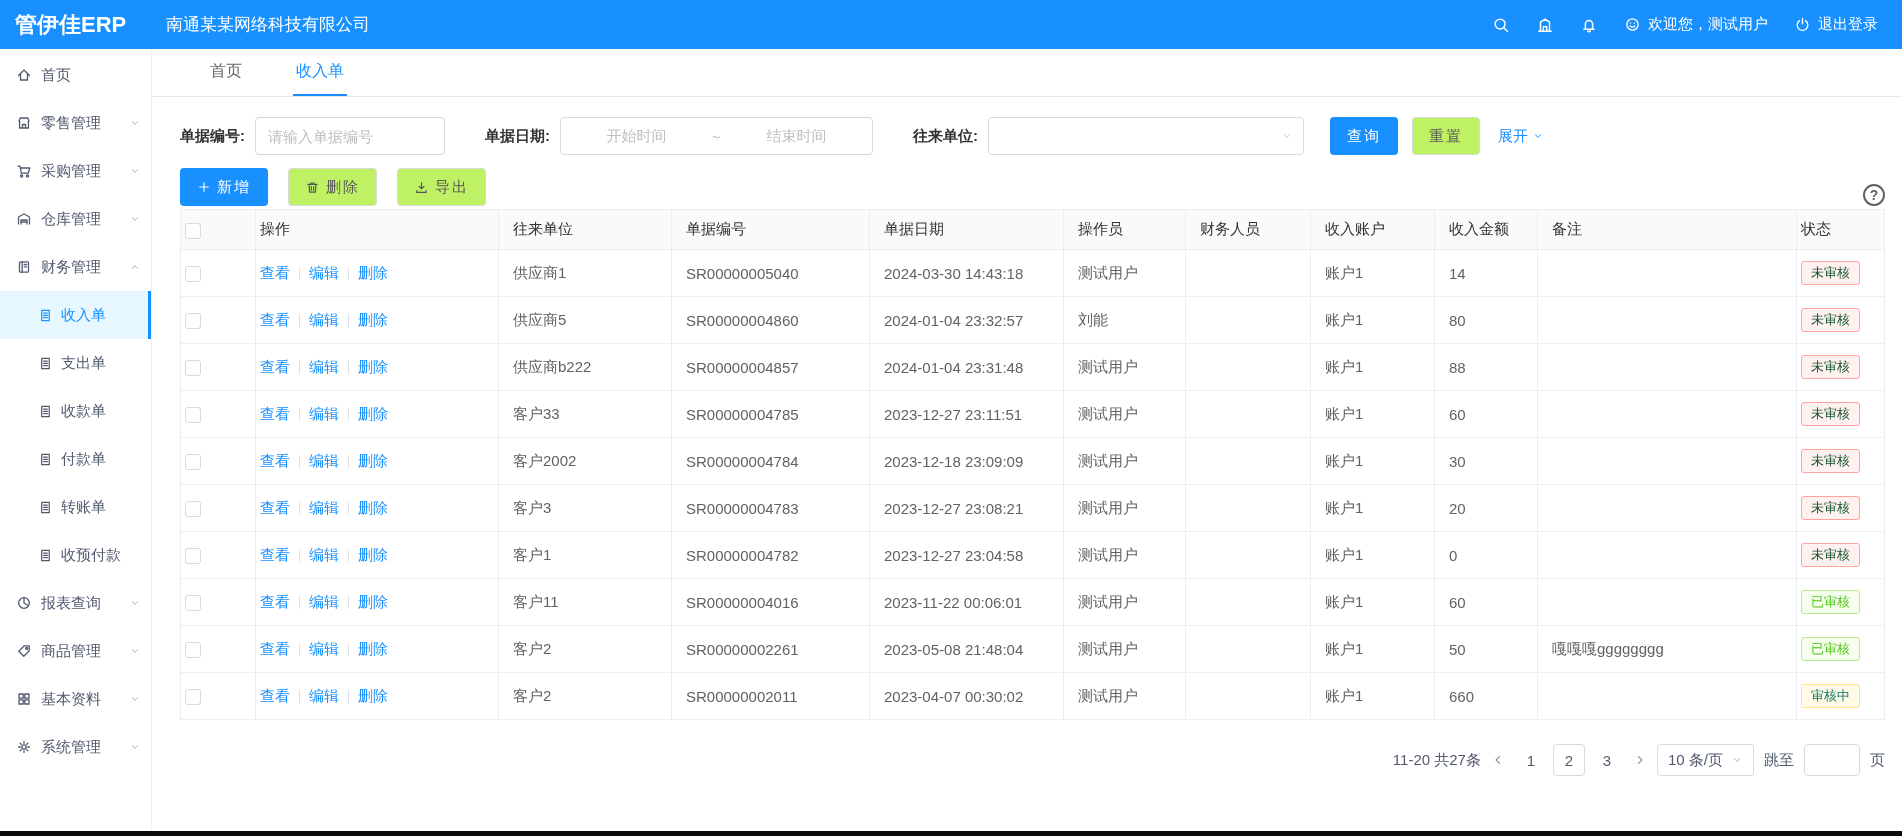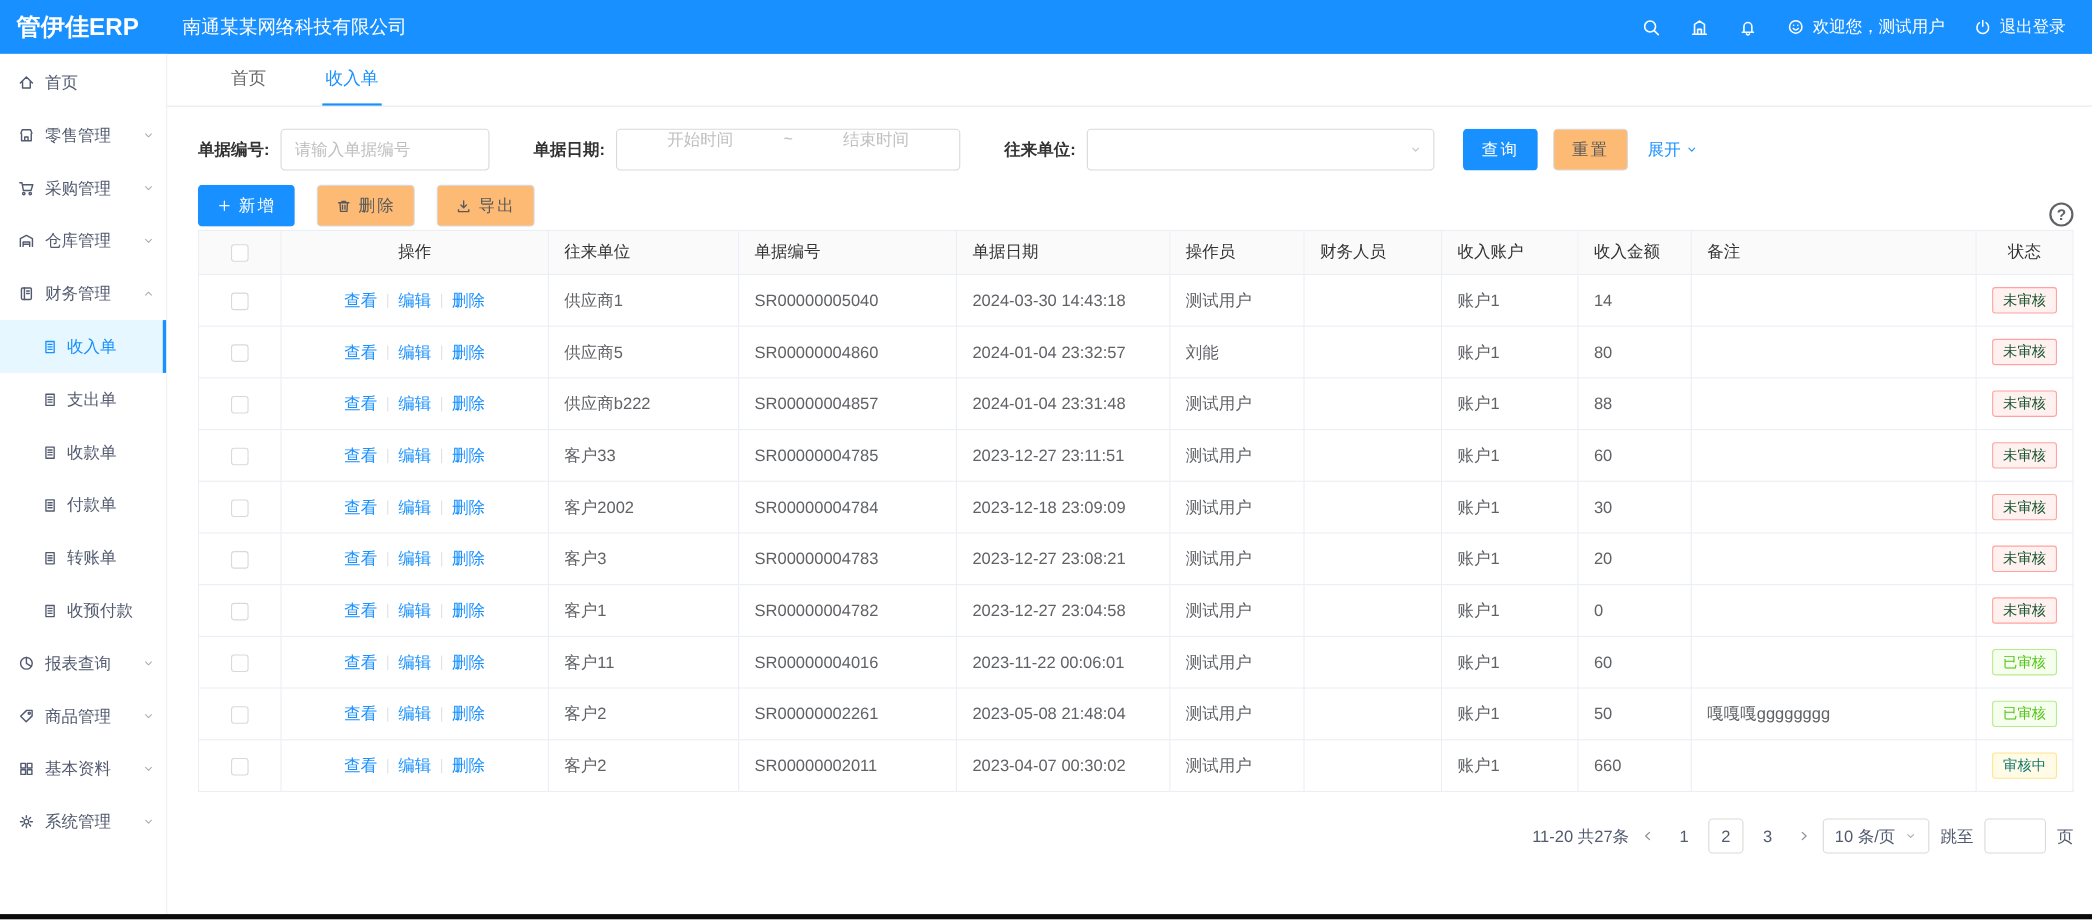--- a/index.html
+++ b/index.html
@@ -31,37 +31,37 @@
 
   
   .content{padding:0 17px 0 28px;position:relative}
 
   .filters{margin-top:20px;display:flex;align-items:center}
   .f-group{display:flex;align-items:center}
   .f-group + .f-group{margin-left:40px}
   .f-label{font-weight:bold;color:#333;margin-right:10px;white-space:nowrap}
   .f-input{width:190px;height:38px;border:1px solid #d9d9d9;border-radius:4px;padding:0 12px;font-size:15px;color:#515a6e;outline:none;font-family:inherit;background:#fff}
   .f-input::placeholder{color:#bfbfbf}
-  .date-range{width:313px;height:38px;border:1px solid #d9d9d9;border-radius:4px;display:flex;justify-content:space-evenly;color:#bfbfbf;background:#fff;cursor:text}
+  .date-range{width:313px;height:38px;border:1px solid #d9d9d9;border-radius:4px;display:flex;align-items:center;justify-content:space-evenly;color:#bfbfbf;background:#fff;cursor:text}
   .f-select{width:316px;height:38px;border:1px solid #d9d9d9;border-radius:4px;background:#fff;display:flex;align-items:center;justify-content:flex-end;padding:0 10px;color:#c0c4cc;cursor:pointer}
-  .btn{height:38px;border-radius:4px;font-size:15px;display:inline-flex;align-items:center;justify-content:center;gap:6px;padding:0 16px;border:1px solid transparent;cursor:pointer;background:#fdba74;letter-spacing:2px;white-space:nowrap;font-family:inherit}
+  .btn{height:38px;border-radius:4px;font-size:15px;display:inline-flex;align-items:center;justify-content:center;gap:6px;padding:0 16px;border:1px solid transparent;cursor:pointer;background:#bef264;letter-spacing:2px;white-space:nowrap;font-family:inherit}
   .btn-primary{background:#1890ff;color:#fff}
   .btn-plain{border-color:#d9d9d9;color:#595959}
   .btn-search{margin-left:26px}
   .btn-reset{margin-left:14px}
   .expand-link{margin-left:18px;color:#1890ff;display:inline-flex;align-items:center;gap:4px;cursor:pointer}
 
   .toolbar{margin-top:13px;display:flex;align-items:flex-end;gap:20px}
   .help-circle{margin-left:auto;width:22px;height:22px;border:2px solid #606266;border-radius:50%;display:flex;align-items:center;justify-content:center;font-size:14px;font-weight:bold;color:#606266;cursor:pointer}
 
   
   .tbl{margin-top:3px;width:100%;border-collapse:collapse;table-layout:fixed;font-size:15px;color:#606266}
   .tbl th{height:40px;background:#fafafa;border:1px solid #ebeef5;font-weight:500;color:#333;text-align:left;padding:0 14px;white-space:nowrap;overflow:hidden}
   .tbl td{height:47px;border:1px solid #ebeef5;padding:0 14px;white-space:nowrap;overflow:hidden}
-  .tbl .ta-center{text-align:center;padding:0 4px}
+  .tbl .ta-center{padding:0 4px}
   .checkbox{width:16px;height:16px;border:1px solid #d9d9d9;border-radius:3px;background:#fff;display:inline-block;vertical-align:middle;cursor:pointer}
   .act-link{color:#1890ff;text-decoration:none;cursor:pointer}
   .act-divider{display:inline-block;width:1px;height:13px;background:#e0e0e0;margin:0 9px;vertical-align:middle}
   .badge{display:inline-block;padding:3px 9px;font-size:13px;border-radius:3px;border:1px solid;line-height:1.25}
   .badge-danger{color:#14532d;background:#fff1f0;border-color:#ffa39e}
   .badge-success{color:#52c41a;background:#f6ffed;border-color:#b7eb8f}
   .badge-warning{color:#0f766e;background:#fffbe6;border-color:#ffe58f}
 
   
   .pagination{margin-top:24px;display:flex;align-items:center;justify-content:flex-end;gap:10px;font-size:15px;color:#515a6e}

